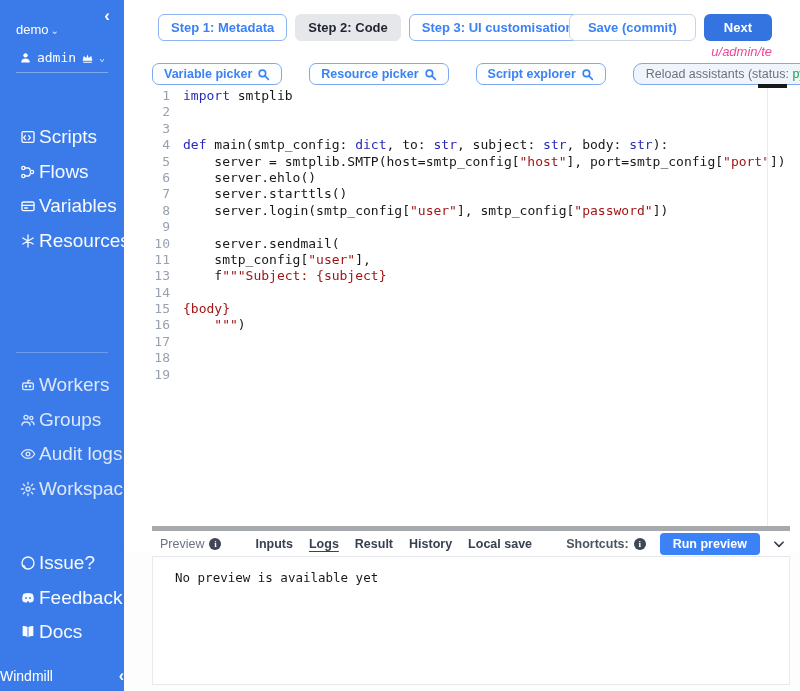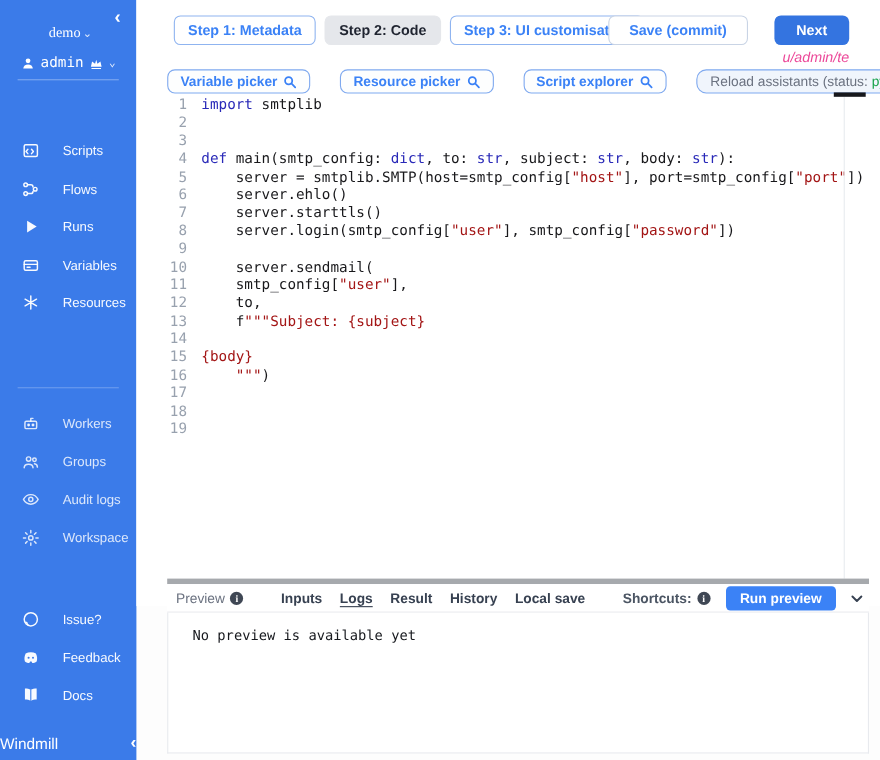--- a/index.html
+++ b/index.html
@@ -2,38 +2,38 @@
 <html><head>
 <meta charset="utf-8">
 <style>
   * { margin:0; padding:0; box-sizing:border-box; }
   body { font-family:"Liberation Sans", sans-serif; background:#fff; }
   .app { position:relative; width:800px; height:691px; background:#fdfdfd; overflow:hidden; }
 
   
   .sidebar { position:absolute; left:0; top:0; width:124px; height:691px; background:#3b7be9; color:#fff; }
   .collapse-btn { position:absolute; top:8px; right:8px; width:18px; height:18px; color:#fff; font-size:17px; font-weight:bold; line-height:16px; text-align:center; cursor:pointer; }
-  .workspace-row { position:absolute; top:22px; left:2px; width:100%; text-align:center; font-family:Liberation Serif, serif; font-size:13px; }
+  .workspace-row { position:absolute; top:22px; left:16px; width:100%; font-family:Liberation Sans, sans-serif; font-size:13px; }
   .workspace-row .chev { font-size:10px; opacity:.85; margin-left:2px; }
   .user-row { position:absolute; top:50px; left:0; width:100%; display:flex; justify-content:center; align-items:center; gap:5px; font-family:"DejaVu Sans Mono", monospace; font-size:13px; }
   .sb-divider { position:absolute; left:16px; width:92px; height:1px; background:rgba(255,255,255,.35); }
   .nav-group { position:absolute; left:0; width:124px; }
-  .nav-item { display:flex; align-items:center; gap:21px; height:34.5px; padding-left:20px; font-size:12px; color:rgba(255,255,255,.96); cursor:pointer; }
+  .nav-item { display:flex; align-items:center; gap:3px; height:34.5px; padding-left:20px; font-size:19px; color:rgba(255,255,255,.96); cursor:pointer; }
   .nav-group.dim .nav-item { color:rgba(255,255,255,.82); }
   .nav-item .icn { width:16px; height:16px; flex:0 0 16px; display:inline-flex; }
   .icn svg { width:100%; height:100%; }
   .sb-footer { position:absolute; bottom:6px; left:0; width:124px; display:flex; align-items:center; justify-content:space-between; gap:10px; font-size:14px; color:#fff; }
   .sb-footer .chev-left { font-weight:bold; font-size:16px; cursor:pointer; }
 
   
   .main { position:absolute; left:124px; top:0; width:676px; height:551px; background:#fff; }
   .step-tabs { position:absolute; left:34px; top:14px; display:flex; gap:8px; }
   .step-tab { font-size:13px; font-weight:600; color:#3b82f6; border:1px solid #8fb4f0; border-radius:6px; padding:5px 12px; background:#fff; cursor:pointer; white-space:nowrap; }
   .step-tab.active { background:#e5e7eb; border-color:#e5e7eb; color:#1f2430; font-weight:bold; }
-  .header-actions { position:absolute; right:28px; top:14px; display:flex; gap:24px; }
+  .header-actions { position:absolute; right:28px; top:14px; display:flex; gap:8px; }
   .btn-outline { font-size:13px; font-weight:600; color:#3b82f6; border:1px solid #c9d4e5; border-radius:6px; padding:5px 18px; background:#fff; cursor:pointer; }
   .btn-primary { font-size:13px; font-weight:bold; color:#fff; border:none; border-radius:6px; padding:5px 20px; background:#3474e0; cursor:pointer;text-align:center; }
   .script-path { position:absolute; right:28px; top:44px; font-size:13px; font-style:italic; color:#ec4899;text-align:center; }
 
   
   .toolbar { position:absolute; left:28px; top:63px; right:12px; display:flex; gap:27px; align-items:center; }
   .tool-btn { display:flex; align-items:center; gap:5px; font-size:12.5px; font-weight:bold; color:#3b82f6; border:1px solid #7fa9ef; border-radius:7px; padding:3px 11px; background:#fdfefe; cursor:pointer; white-space:nowrap; }
   .tool-btn .icn { width:13px; height:13px; display:inline-flex; }
   .reload-btn { margin-left:auto; font-size:12.5px; color:#6b7280; border:1px solid #7fa9ef; border-radius:9px; padding:3px 12px; background:#f0f5fc; cursor:pointer; white-space:nowrap; }
   .reload-btn .seg-green { color:#16a34a; }
@@ -101,28 +101,20 @@
               <circle cx="5" cy="6" r="2.5"></circle>
               <circle cx="5" cy="18" r="2.5"></circle>
               <circle cx="18" cy="12" r="2.5"></circle>
               <path d="M7.5 6H12a3 3 0 013 3v0M7.5 18H12a3 3 0 003-3v0"></path>
             </svg>
           </span>
           <span>Flows</span>
         </div>
         <div class="nav-item">
           <span class="icn">
-            <svg viewBox="0 0 24 24" fill="currentColor">
-              <path d="M7 4v16l13-8z"></path>
-            </svg>
-          </span>
-          <span>Runs</span>
-        </div>
-        <div class="nav-item">
-          <span class="icn">
             <svg viewBox="0 0 24 24" fill="none" stroke="currentColor" stroke-width="2" stroke-linecap="round" stroke-linejoin="round">
               <rect x="3" y="6" width="18" height="13" rx="2"></rect>
               <path d="M3 11h18M7 15h4"></path>
             </svg>
           </span>
           <span>Variables</span>
         </div>
         <div class="nav-item">
           <span class="icn">
             <svg viewBox="0 0 24 24" fill="none" stroke="currentColor" stroke-width="2" stroke-linecap="round" stroke-linejoin="round">
@@ -296,24 +288,20 @@
           <span class="ln">9</span>
           <span class="cl"></span>
         </div>
         <div class="code-row">
           <span class="ln">10</span>
           <span class="cl"><span>    server.sendmail(</span></span>
         </div>
         <div class="code-row">
           <span class="ln">11</span>
           <span class="cl"><span>    smtp_config[</span><span class="tok-s">"user"</span><span>],</span></span>
-        </div>
-        <div class="code-row">
-          <span class="ln">12</span>
-          <span class="cl"><span>    to,</span></span>
         </div>
         <div class="code-row">
           <span class="ln">13</span>
           <span class="cl"><span>    f</span><span class="tok-s">"""Subject: {subject}</span></span>
         </div>
         <div class="code-row">
           <span class="ln">14</span>
           <span class="cl"></span>
         </div>
         <div class="code-row">

